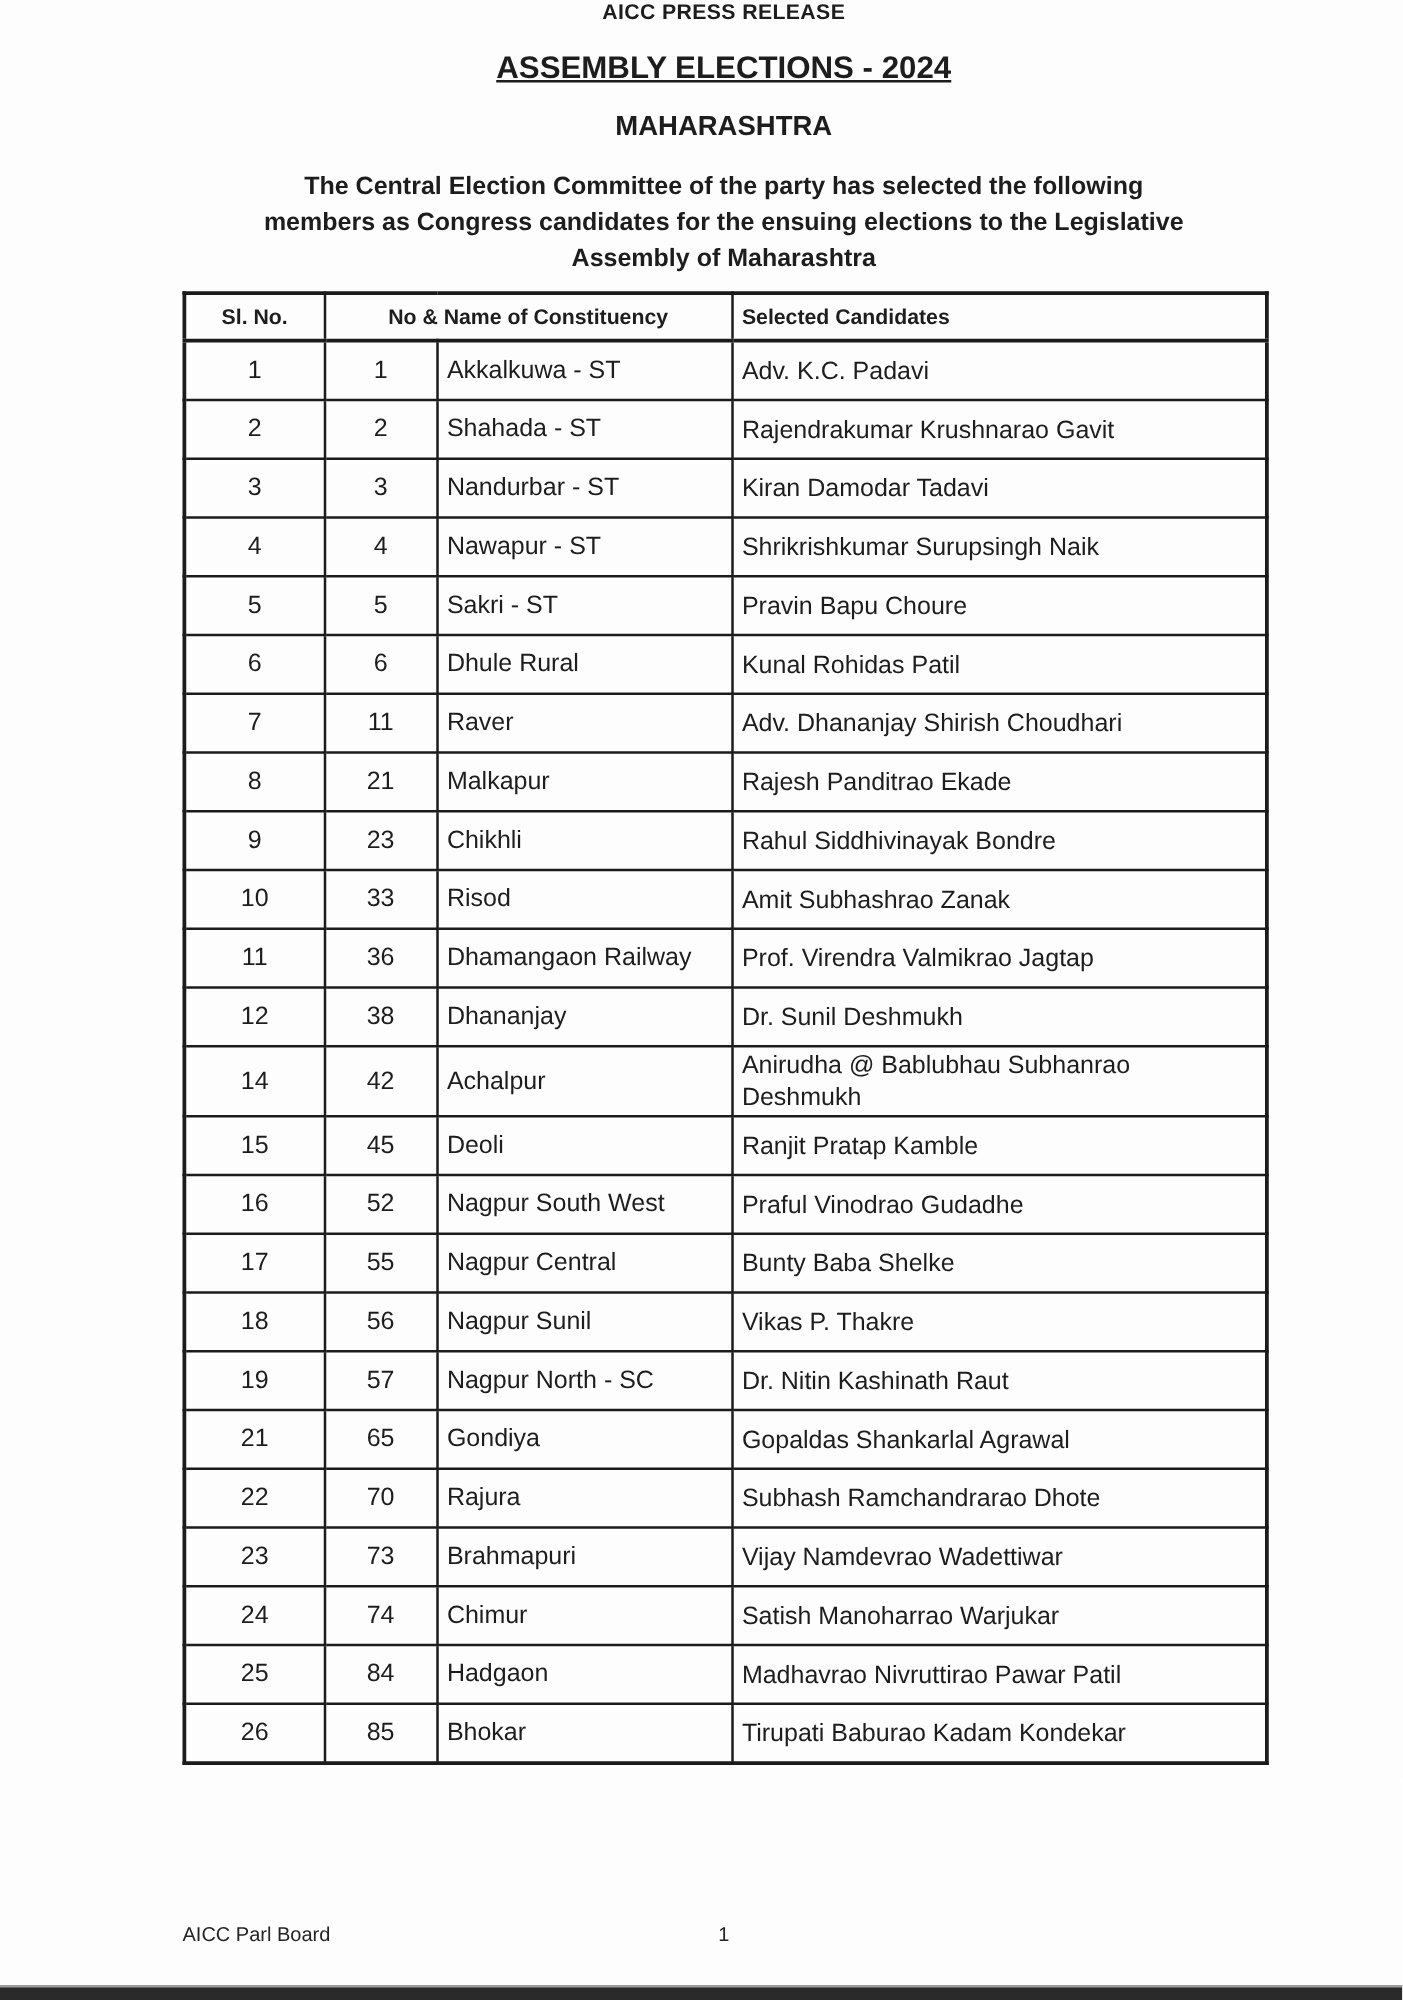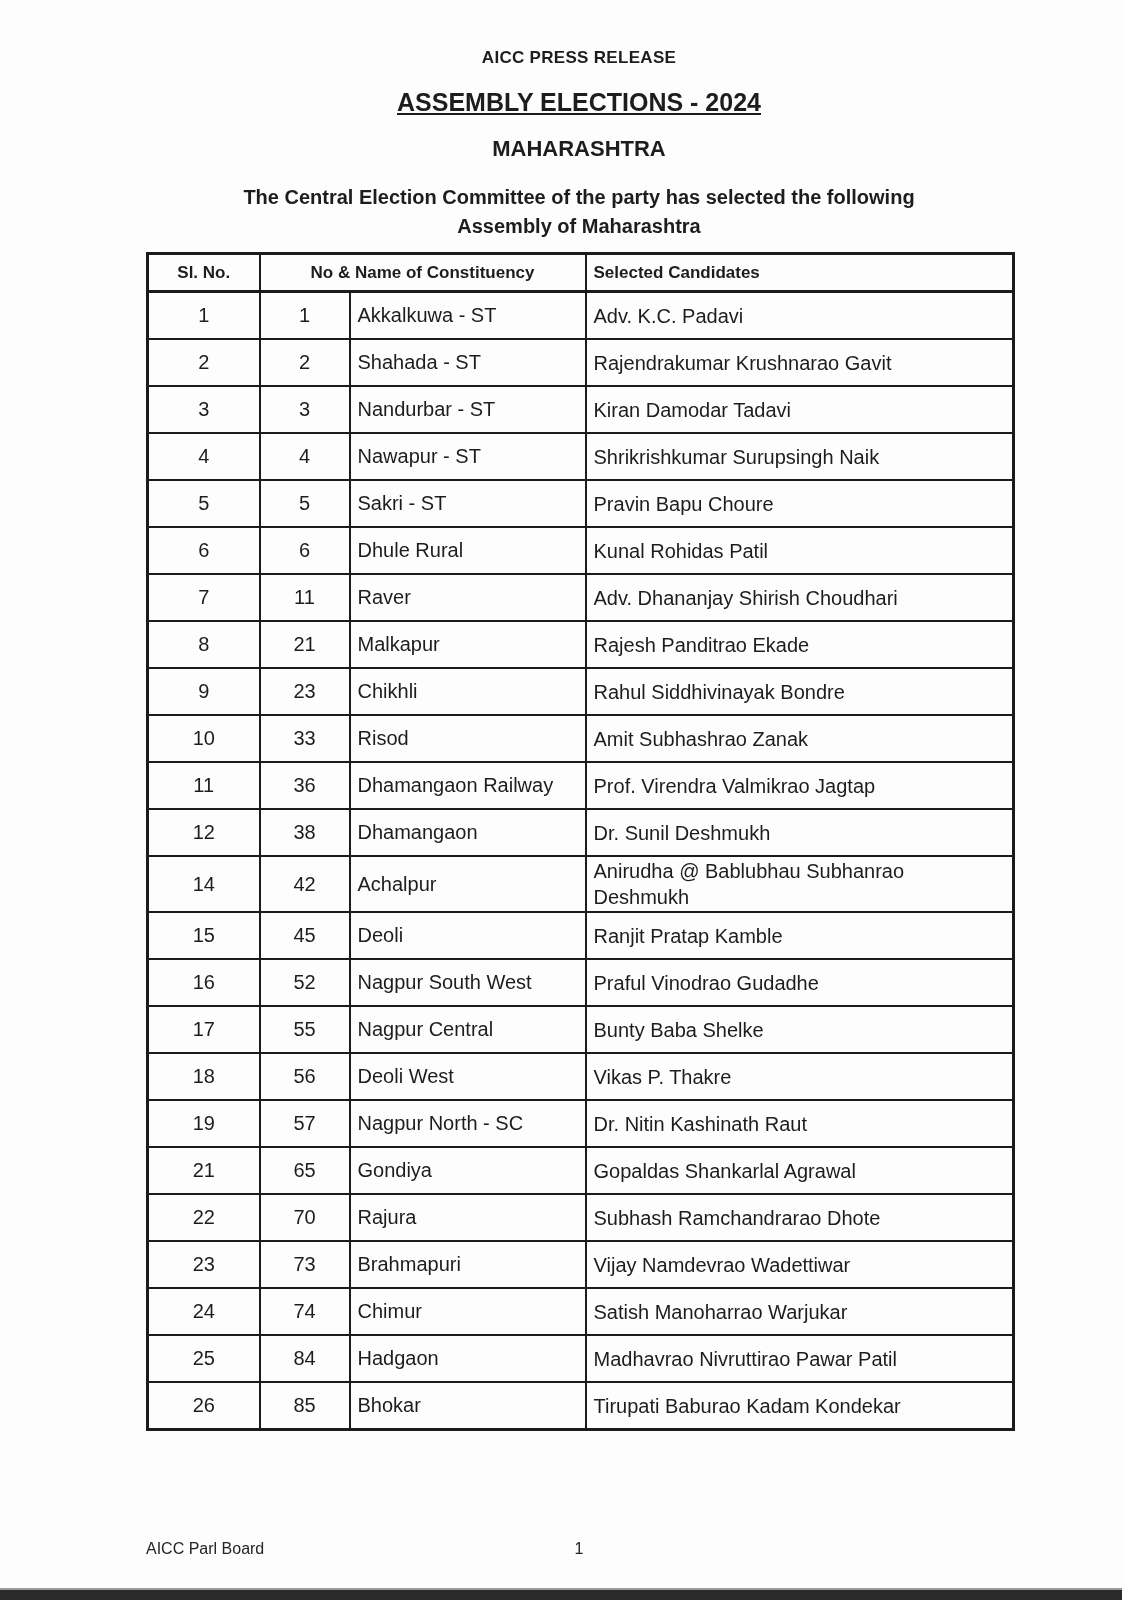--- a/index.html
+++ b/index.html
@@ -5,21 +5,21 @@
   html, body { margin: 0; padding: 0; background: #ffffff; }
   .page {
     position: relative;
     width: 1122px;
     height: 1600px;
     background: #fdfdfd;
     overflow: hidden;
     font-family: "Liberation Sans", sans-serif;
     color: #1d1d1d;
   }
-  .content { padding-top: 48px; }
+  .content { }
   .centered-block {
     width: 866px;
     margin-left: 146px;
     text-align: center;
   }
   .kicker {
     font-size: 17px;
     font-weight: bold;
     letter-spacing: 0.3px;
   }
@@ -101,20 +101,21 @@
 <div class="page">
   <div class="content">
     <div class="centered-block kicker">AICC PRESS RELEASE</div>
 
     <div class="centered-block title">ASSEMBLY ELECTIONS - 2024</div>
 
     <div class="centered-block subtitle">MAHARASHTRA</div>
 
     <div class="centered-block intro">
       <div>The Central Election Committee of the party has selected the following</div>
+      <div>members as Congress candidates for the ensuing elections to the Legislative</div>
       <div>Assembly of Maharashtra</div>
     </div>
 
     <table class="candidates">
       <colgroup>
         <col style="width:112px">
         <col style="width:90px">
         <col style="width:236px">
         <col style="width:428px">
       </colgroup>
@@ -188,21 +189,21 @@
           </tr>
           <tr>
             <td class="sl">11</td>
             <td class="no">36</td>
             <td class="name">Dhamangaon Railway</td>
             <td class="candidate">Prof. Virendra Valmikrao Jagtap</td>
           </tr>
           <tr>
             <td class="sl">12</td>
             <td class="no">38</td>
-            <td class="name">Dhamangaon</td>
+            <td class="name">Dhananjay</td>
             <td class="candidate">Dr. Sunil Deshmukh</td>
           </tr>
           <tr>
             <td class="sl">14</td>
             <td class="no">42</td>
             <td class="name">Achalpur</td>
             <td class="candidate">Anirudha @ Bablubhau Subhanrao Deshmukh</td>
           </tr>
           <tr>
             <td class="sl">15</td>
@@ -218,21 +219,21 @@
           </tr>
           <tr>
             <td class="sl">17</td>
             <td class="no">55</td>
             <td class="name">Nagpur Central</td>
             <td class="candidate">Bunty Baba Shelke</td>
           </tr>
           <tr>
             <td class="sl">18</td>
             <td class="no">56</td>
-            <td class="name">Deoli West</td>
+            <td class="name">Nagpur Sunil</td>
             <td class="candidate">Vikas P. Thakre</td>
           </tr>
           <tr>
             <td class="sl">19</td>
             <td class="no">57</td>
             <td class="name">Nagpur North - SC</td>
             <td class="candidate">Dr. Nitin Kashinath Raut</td>
           </tr>
           <tr>
             <td class="sl">21</td>

